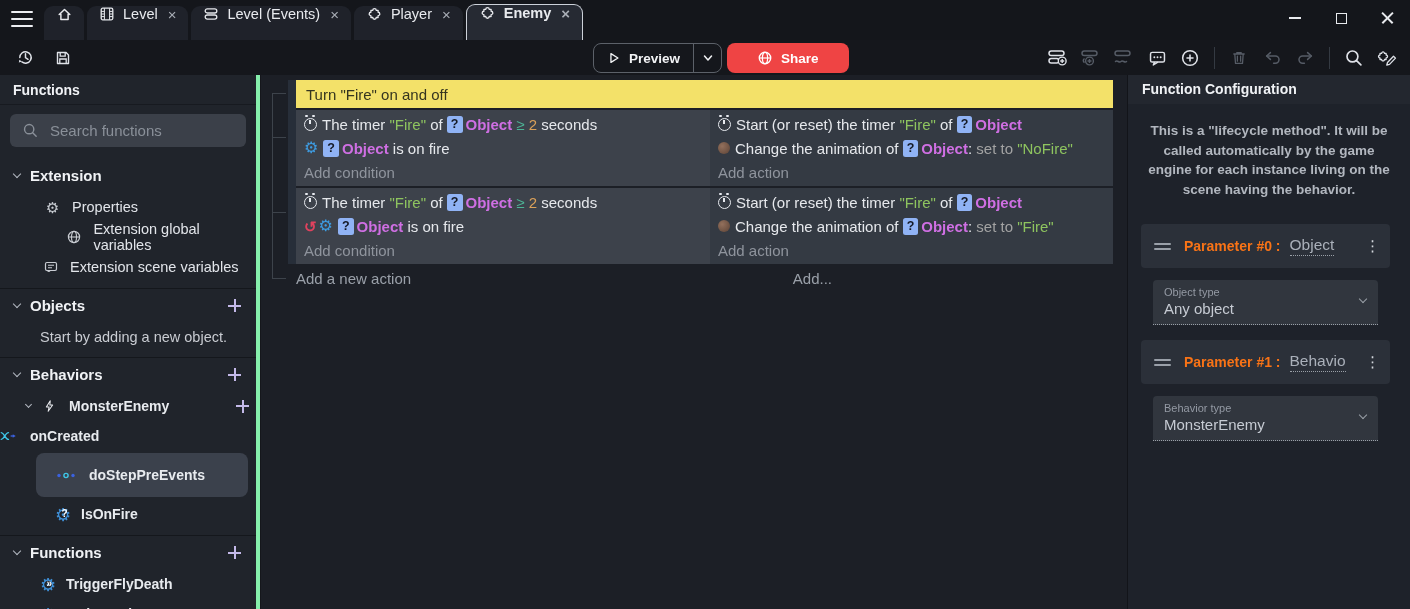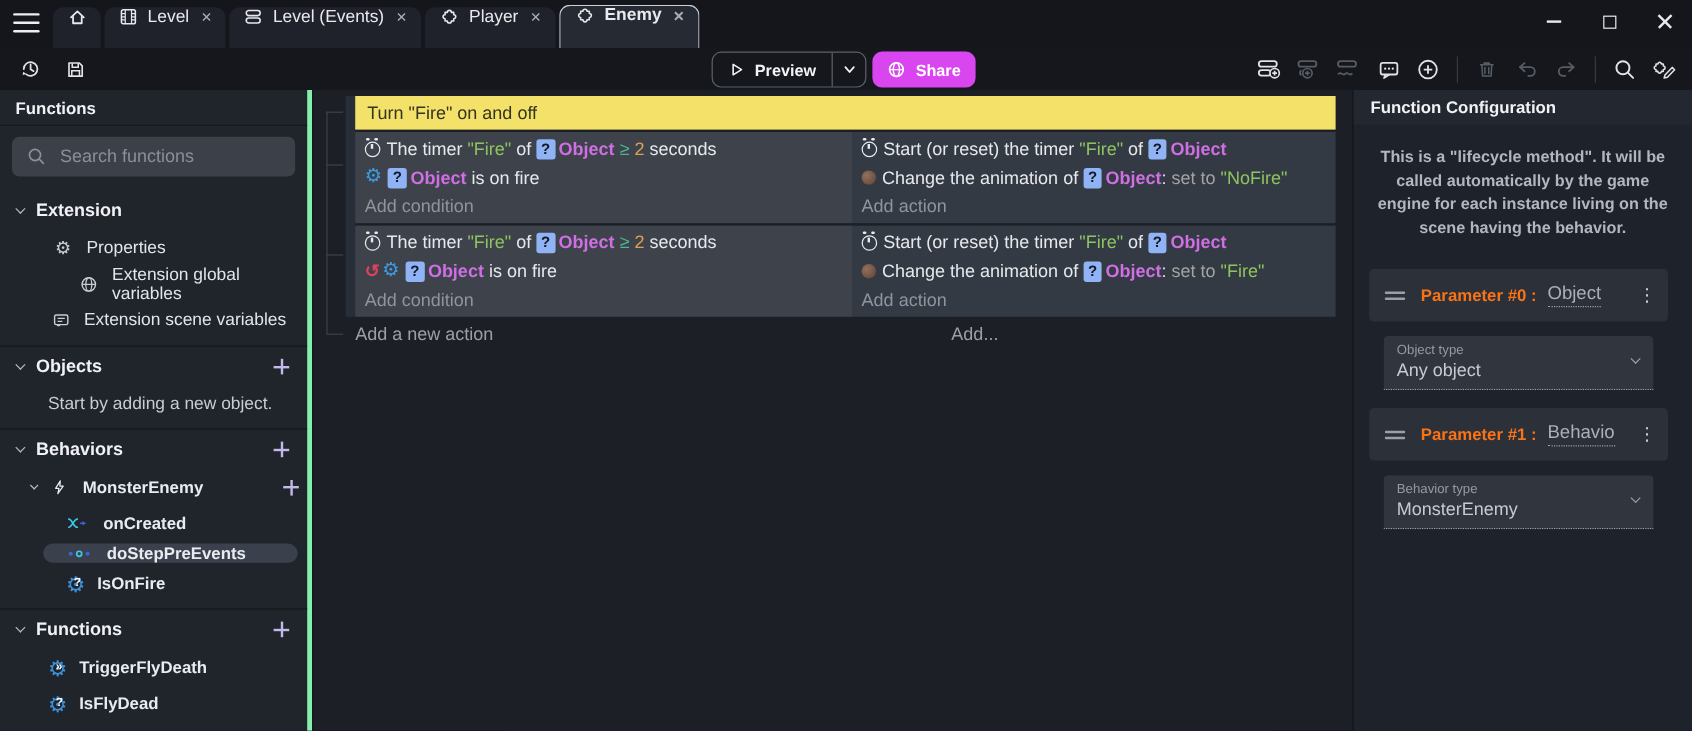--- a/index.html
+++ b/index.html
@@ -26,21 +26,21 @@
   .ic-close::before{transform:rotate(45deg)}.ic-close::after{transform:rotate(-45deg)}
 
   
   .toolbar{position:absolute;top:40px;left:0;right:0;height:35px;background:#15171c;display:flex;align-items:center}
   .tb-left{display:flex;gap:12px;margin-left:12px;color:#dfe2e8}
   .tb-center{position:absolute;left:593px;top:3px;display:flex;gap:5px}
   .btn-preview{display:flex;height:30px;border:1px solid #5c6169;border-radius:8px;color:#f2f3f5;cursor:pointer}
   .btn-preview .main{display:flex;align-items:center;gap:8px;padding:0 13px;font-size:13.5px;font-weight:bold}
   .btn-preview .sep{width:1px;background:#5c6169}
   .btn-preview .chevseg{width:27px;display:flex;align-items:center;justify-content:center}
-  .btn-share{display:flex;align-items:center;gap:8px;height:30px;background:#d946ef;border-radius:8px;padding:0 12px;color:#fff;font-size:13.5px;font-weight:bold;cursor:pointer}
+  .btn-share{display:flex;align-items:center;gap:8px;height:30px;background:#ef4444;border-radius:8px;padding:0 30px;color:#fff;font-size:13.5px;font-weight:bold;cursor:pointer}
   .tb-right{position:absolute;right:10px;top:5px;display:flex;align-items:center;gap:7px}
   .tbic{width:26px;height:26px;display:flex;align-items:center;justify-content:center;color:#dfe2e8;cursor:pointer}
   .tbic.dim{color:#565c66}
   .tbsep{width:1px;height:22px;background:#343a42;margin:0 4px}
 
   
   .sidebar{position:absolute;top:75px;left:0;width:260px;bottom:0;background:#20242b;border-right:4px solid #86efac}
   .sb-header{height:30px;line-height:30px;padding-left:13px;font-size:14px;font-weight:bold;color:#f0f2f5;border-bottom:1px solid #171a20}
   .sb-search{margin:9px 10px 12px 10px;height:33px;background:#3b4049;border-radius:6px;display:flex;align-items:center;padding:0 12px;gap:11px}
   .sb-search input{background:transparent;border:none;outline:none;color:#dfe3e8;font-size:15px;font-family:"Liberation Sans",sans-serif;width:170px}
@@ -53,21 +53,21 @@
   .plus::before{content:"";position:absolute;left:6.6px;top:1px;width:2px;height:13px;background:currentColor}
   .plus::after{content:"";position:absolute;top:6.6px;left:1px;height:2px;width:13px;background:currentColor}
   .sb-item{height:30px;display:flex;align-items:center;font-size:14.5px;color:#e2e5ea;cursor:pointer}
   .sb-item .ic{width:17px;display:flex;justify-content:center;color:#c8ccd2}
   .sb-hint{height:30px;display:flex;align-items:center;padding-left:40px;color:#c9ccd2;font-size:14.5px}
   .gear-glyph{font-size:15px;line-height:1;color:#c8ccd2}
   .gearq{position:relative;width:19px;height:19px;display:inline-block}
   .gearq .g{position:absolute;left:0;top:-1px;font-size:18px;color:#3f8fd6}
   .gearq .q{position:absolute;left:6.5px;top:3px;font-size:10px;font-weight:bold;color:#fff}
   .sb-method{font-weight:bold;font-size:14px;color:#e8ebef}
-  .sel-row{margin:2px 8px 2px 36px;height:16px;background:#3b414c;border-radius:8px;display:flex;align-items:center}
+  .sel-row{margin:2px 8px 2px 36px;height:44px;background:#3b414c;border-radius:8px;display:flex;align-items:center}
   .kebab{font-size:15px;color:#d3d7dd;cursor:pointer}
 
   
   .events{position:absolute;left:261px;right:283px;top:75px;bottom:0;background:#1c1f26;font-size:15px}
   .tree-v{position:absolute;left:11px;top:18px;width:1px;height:185px;background:#3d434b}
   .tree-h{position:absolute;left:11px;width:14px;height:1px;background:#3d434b}
   .evt-list{position:absolute;left:27px;top:5px;width:825px;border-left:8px solid #272e39}
   .evt-comment{height:28px;background:#f3e169;color:#35351f;display:flex;align-items:center;padding:0 10px;font-size:15px}
   .evt-block{display:flex;margin-top:2px}
   .cond-col{width:414px;background:#3d424b;padding:2px 0 2px 8px}
@@ -357,21 +357,21 @@
   <div class="sb-item" style="padding-left:26px">
     <span class="chev" style="width:5px;height:5px"></span>
     <span class="ic" style="margin-left:10px">
       <svg width="13" height="14" viewBox="0 0 14 14">
           <path d="M7.8 1.3 3.6 8h3L5.6 12.7 10.4 6h-3z" fill="none" stroke="#eceef2" stroke-width="1.1" stroke-linejoin="round"></path>
         </svg>
     </span>
     <span class="sb-method" style="margin-left:6px">MonsterEnemy</span>
     <span class="plus" style="margin-right:6px"></span>
   </div>
-  <div class="sb-item" style="padding-left:56px">
+  <div class="sb-item" style="">
     <span class="ic">
       <svg width="20" height="12" viewBox="0 0 20 12">
           <path d="M1.5 2c3.5 0 4.5 8 8.5 8 M1.5 10c3.5 0 4.5-8 8.5-8" fill="none" stroke="#3ec7e8" stroke-width="1.6" stroke-linecap="round"></path>
           <path d="M12.5 6h3" stroke="#3b62e0" stroke-width="1.6"></path>
           <path d="M15 3.8l3.5 2.2-3.5 2.2z" fill="#3b62e0"></path>
         </svg>
     </span>
     <span class="sb-method" style="margin-left:8px">onCreated</span>
   </div>
   <div class="sel-row">

